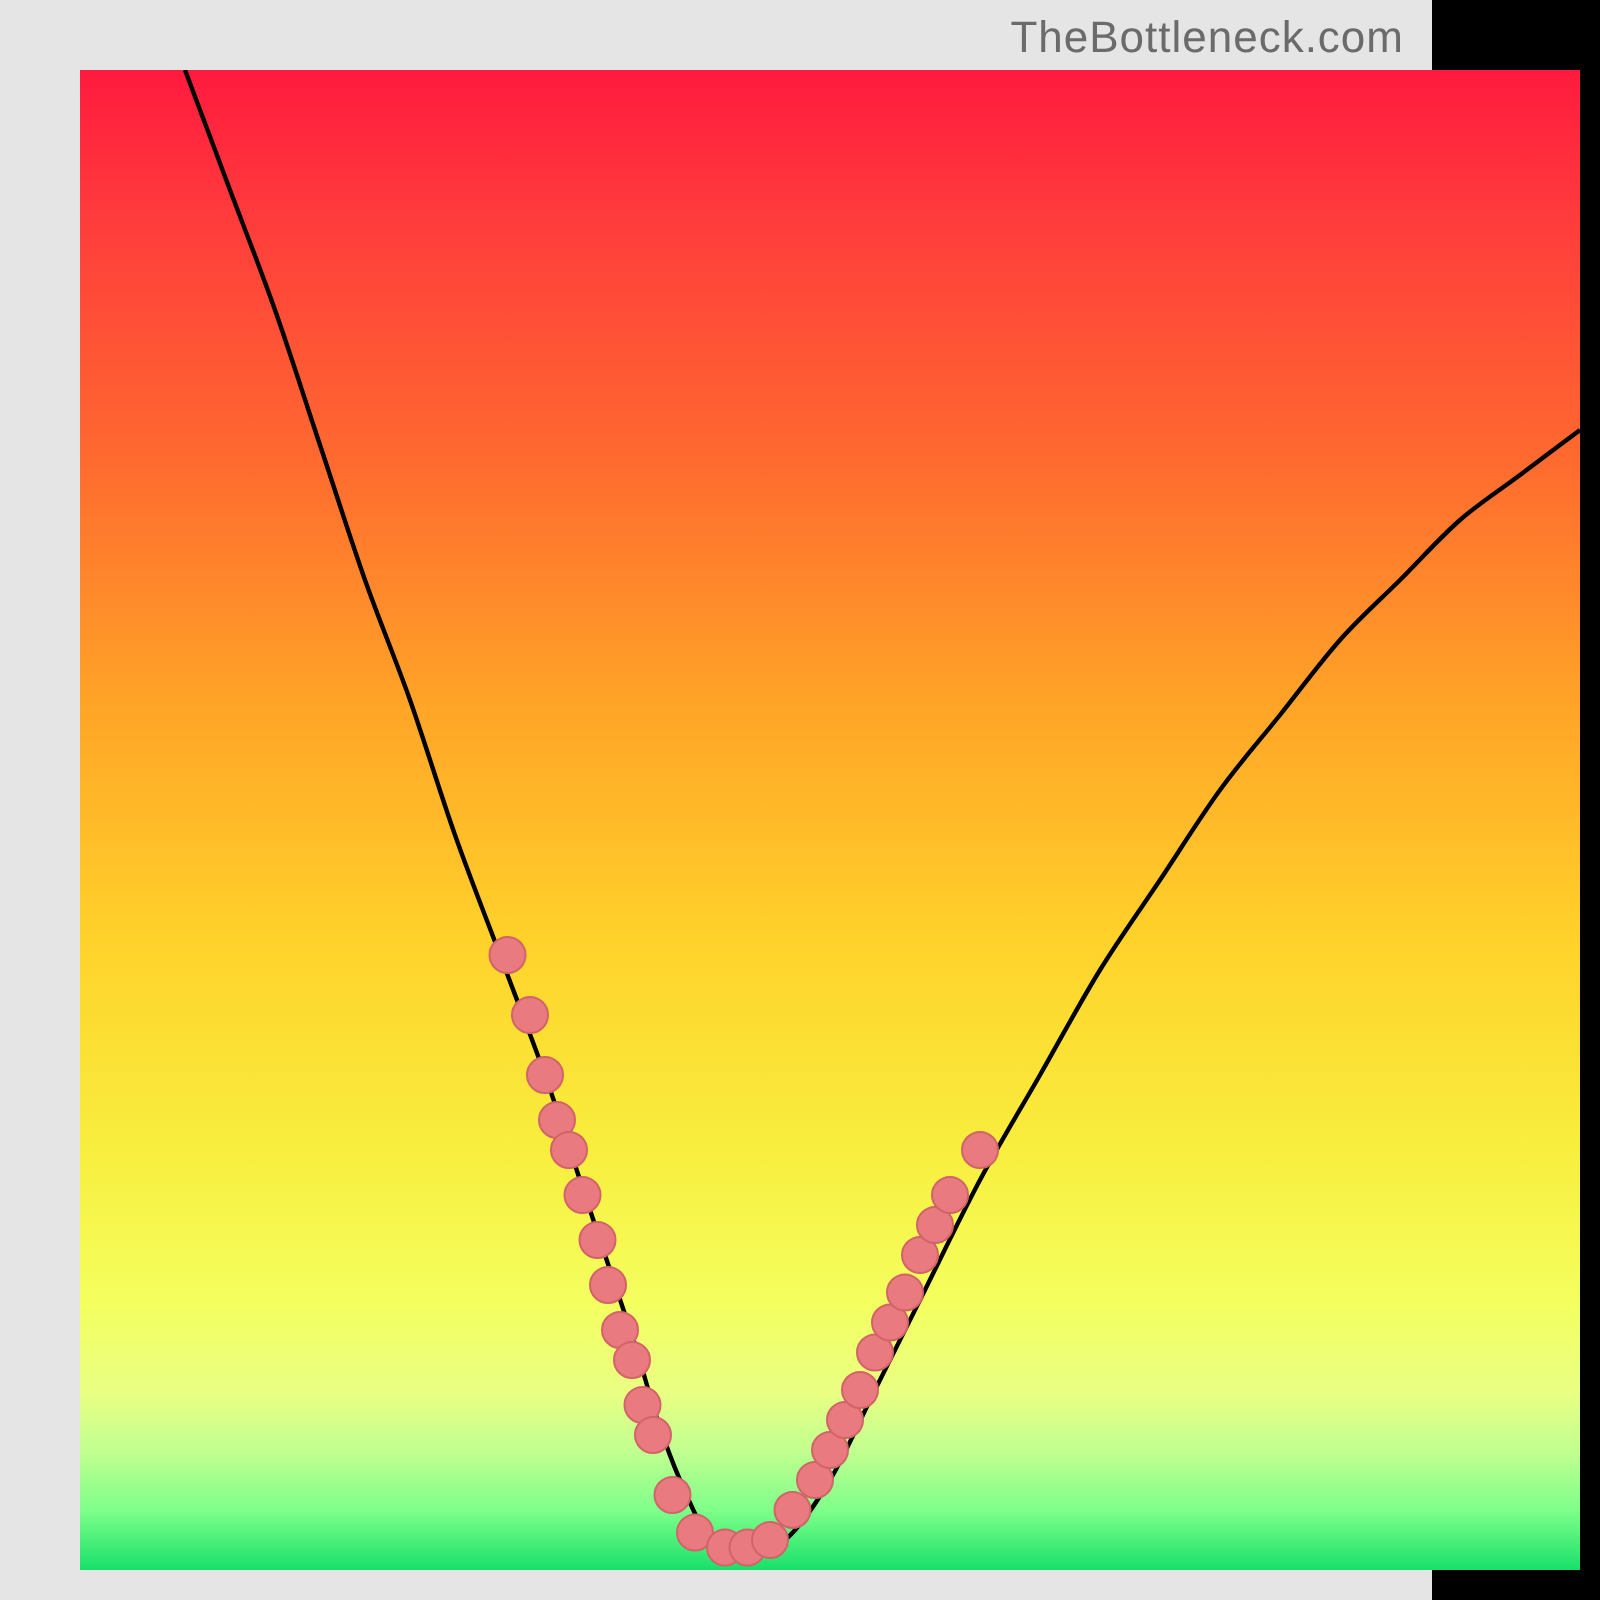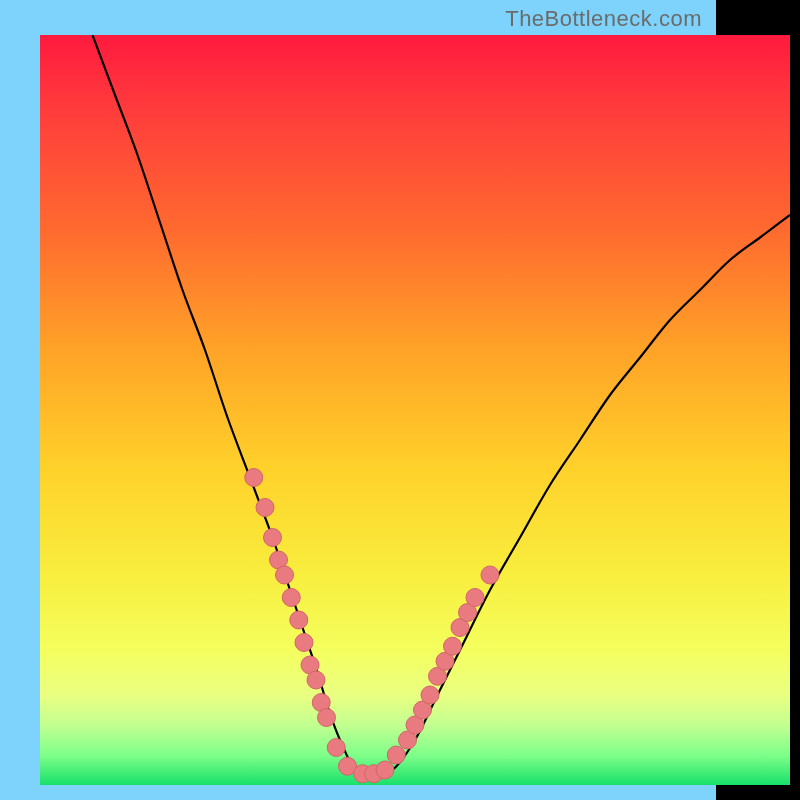--- a/index.html
+++ b/index.html
@@ -10,21 +10,21 @@
     background: #000;
     font-family: Arial, Helvetica, sans-serif;
     overflow: hidden;
   }
   .frame {
     position: absolute;
     left: 0;
     top: 0;
     width: 716px;
     height: 800px;
-    background: #7dd3fc;
+    background: #e5e5e5;
   }
   .plot {
     position: absolute;
     left: 40px;
     top: 35px;
     width: 750px;
     height: 750px;
     background: linear-gradient(to bottom,
       #ff1a3e 0%,
       #ff3c3c 10%,

